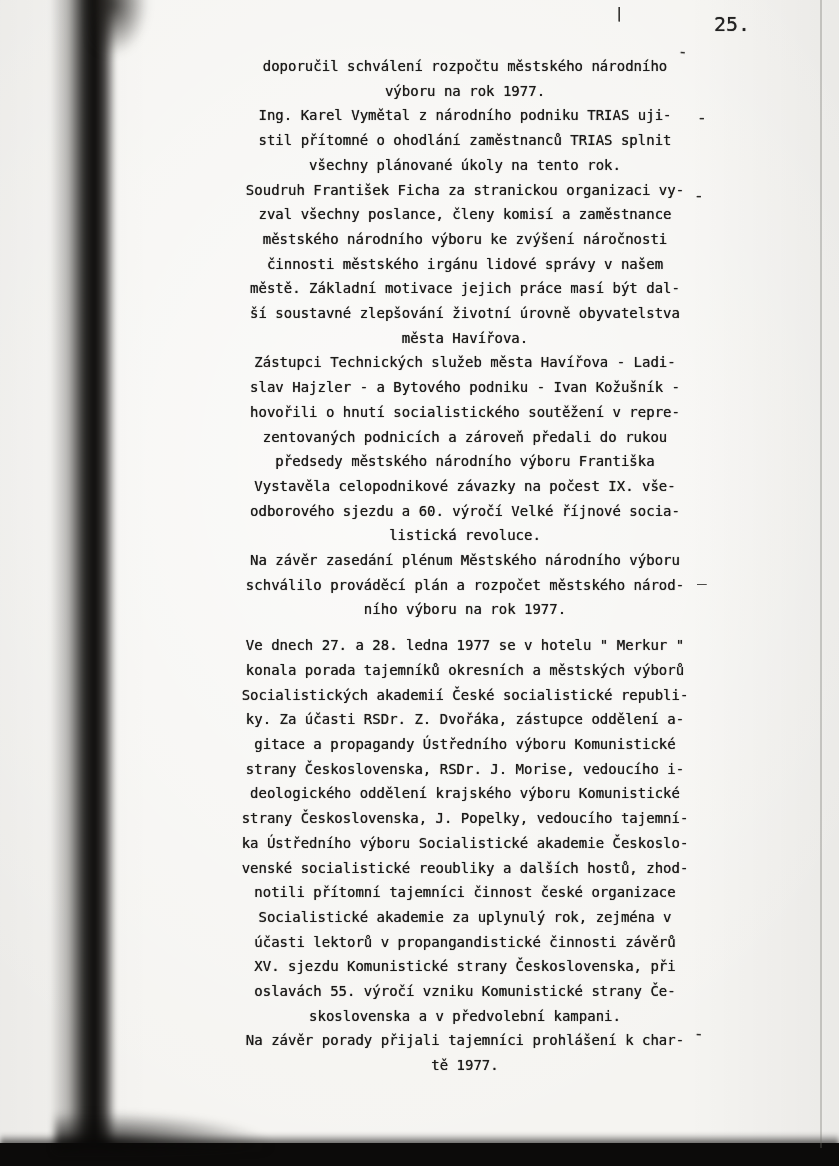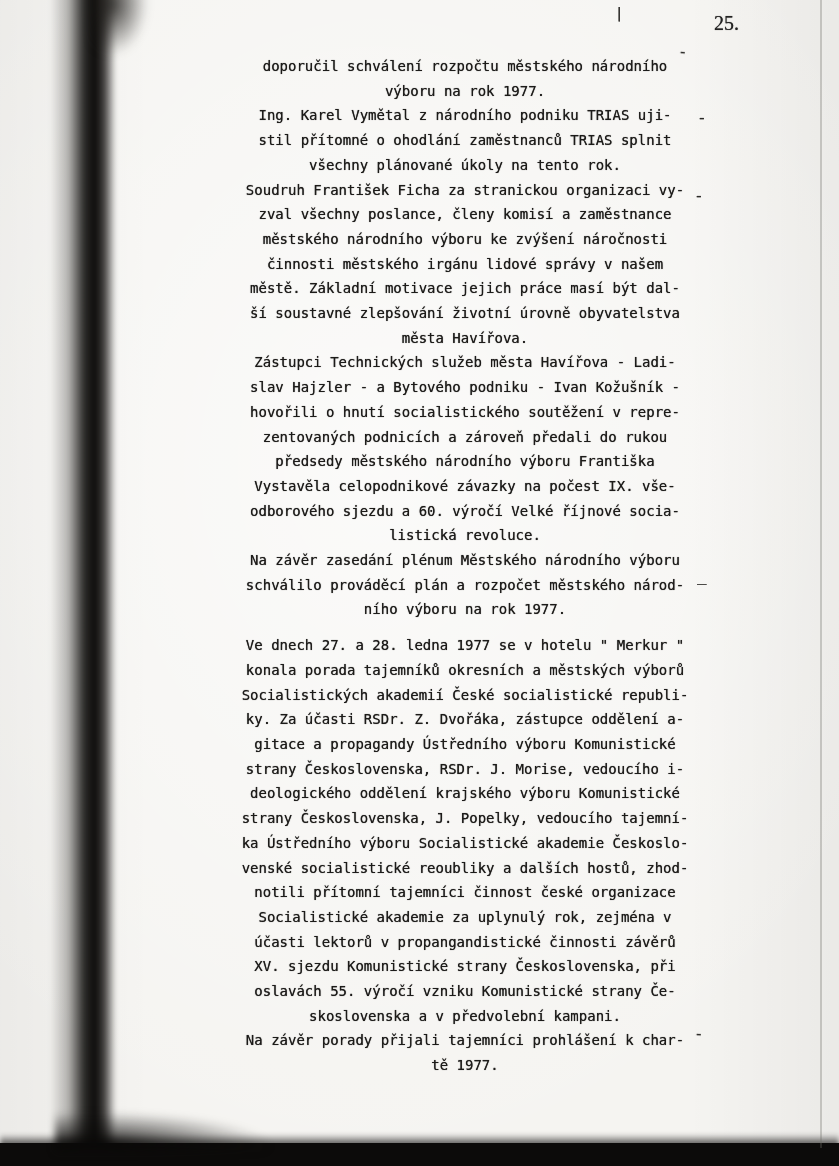--- a/index.html
+++ b/index.html
@@ -24,21 +24,20 @@
     text-shadow:0 0 0.8px rgba(20,18,16,0.85);
     filter:blur(0.25px) contrast(1.02);
     text-align:center;
   }
   .para{margin:0 0 11px 0;white-space:pre-line;}
   .page-number{
     position:absolute;left:714px;top:12px;
     font-size:20px;color:#222;
     text-shadow:0 0 0.8px rgba(20,18,16,0.8);
     filter:blur(0.2px);
-    font-family:Liberation Serif, serif;
   }
   
   .band-left{
     position:absolute;top:-8px;left:50px;width:66px;height:1190px;
     background:linear-gradient(to right,
       rgba(35,33,30,0) 0%,
       rgba(35,33,30,0.30) 28%,
       rgba(16,15,13,0.88) 52%,
       #0b0a09 68%,
       rgba(22,20,18,0.80) 82%,

